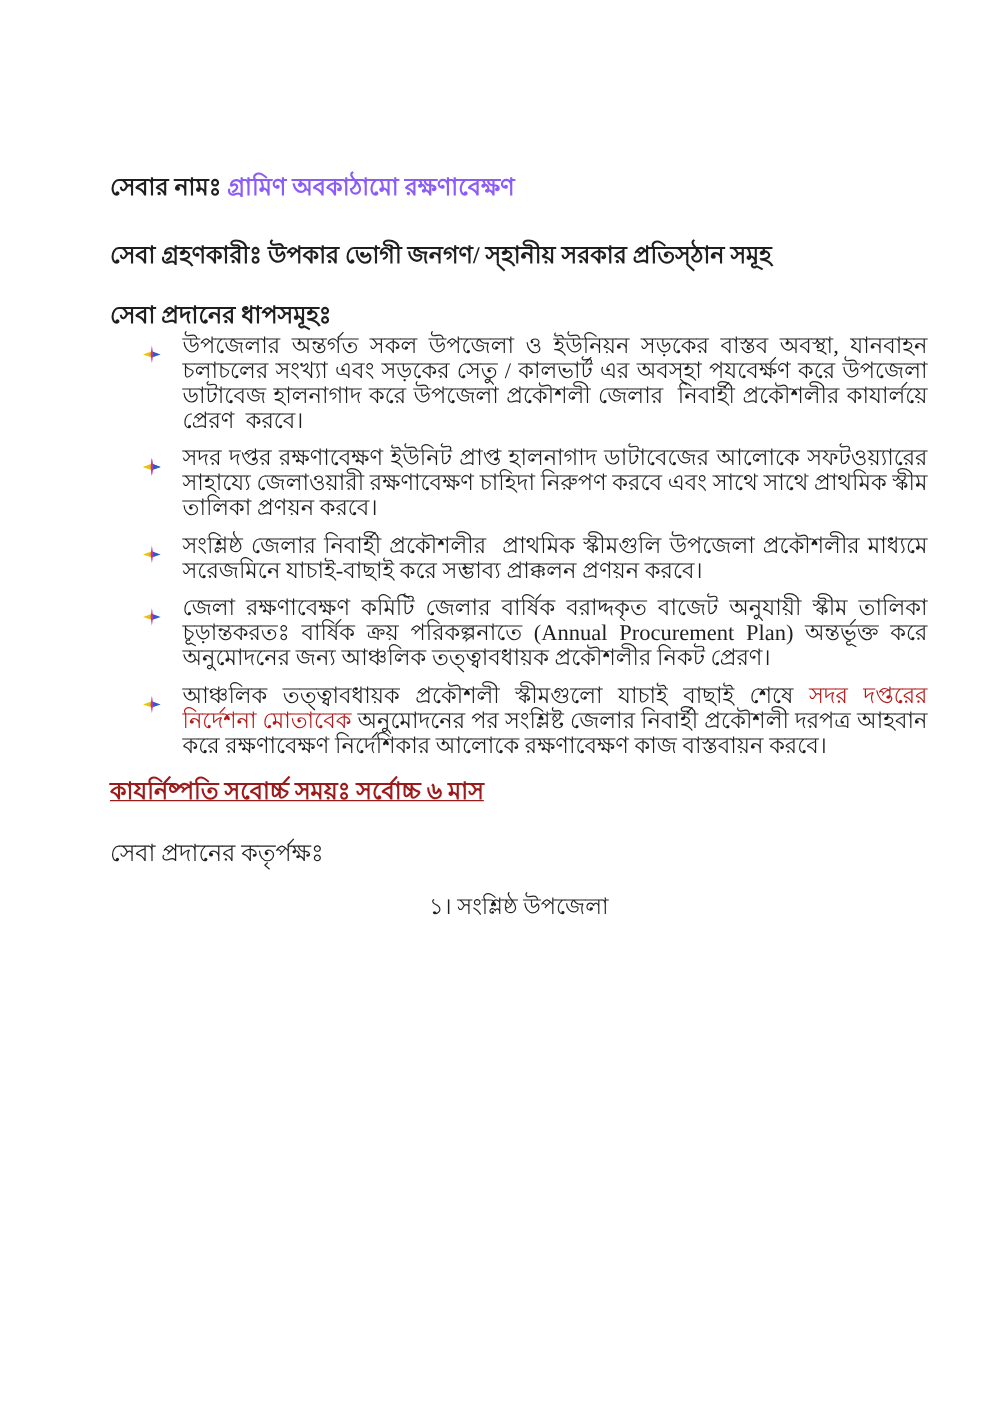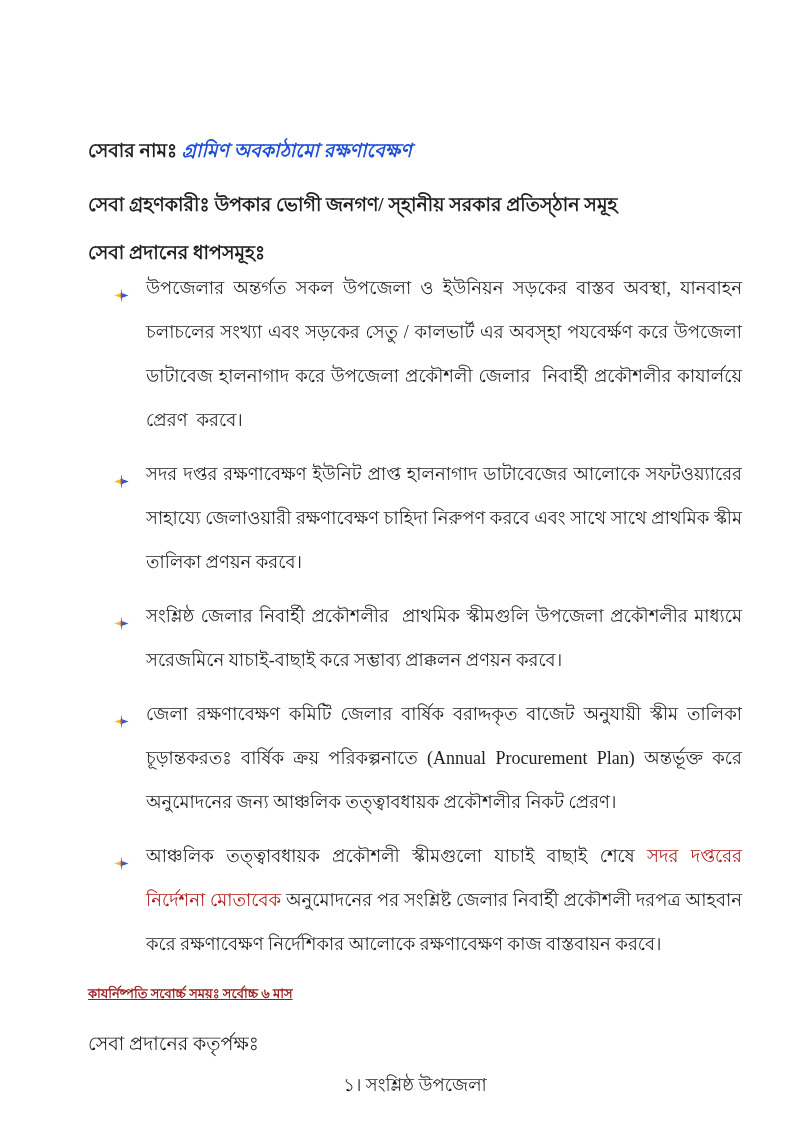--- a/index.html
+++ b/index.html
@@ -17,53 +17,53 @@
     overflow: hidden;
   }
   .pre { white-space: pre-wrap; text-align: center; }
   .hline {
     margin: 0 0 21px 0;
     line-height: 26px;
     font-size: 19px;
     font-weight: bold;
   }
   .hline.second { margin-bottom: 22px; margin-top: 28px; }
-  .red   { color: #1d4ed8; font-style: italic; }
+  .red   { color: #8b5cf6; }
   .red2  { color: #b21a1a; }
   .uline { }
   .section-heading {
     margin: 0;
     line-height: 26px;
     font-size: 19px;
     font-weight: bold;
   }
   ul.steps {
     list-style: none;
     margin: 0 0 0 0;
     padding: 0;
   }
   ul.steps li {
     position: relative;
     padding-left: 58px;
     margin-bottom: 10px;
-    line-height: 44px;
+    line-height: 20px;
     text-align: justify;
   }
   .bullet-icon {
     position: absolute;
     left: 26px;
     top: 9px;
     width: 15px;
     height: 15px;
     display: inline-block;
   }
   .completion-heading {
     margin: 14px 0 0 0;
     line-height: 28px;
-    font-size: 13px;
+    font-size: 19px;
     font-weight: bold;
     color: #9c1a1a;
     text-decoration: underline;
   }
   .authority-heading {
     margin: 23px 0 0 0;
     line-height: 26px;
     font-size: 19px;
     font-weight: normal;
   }

